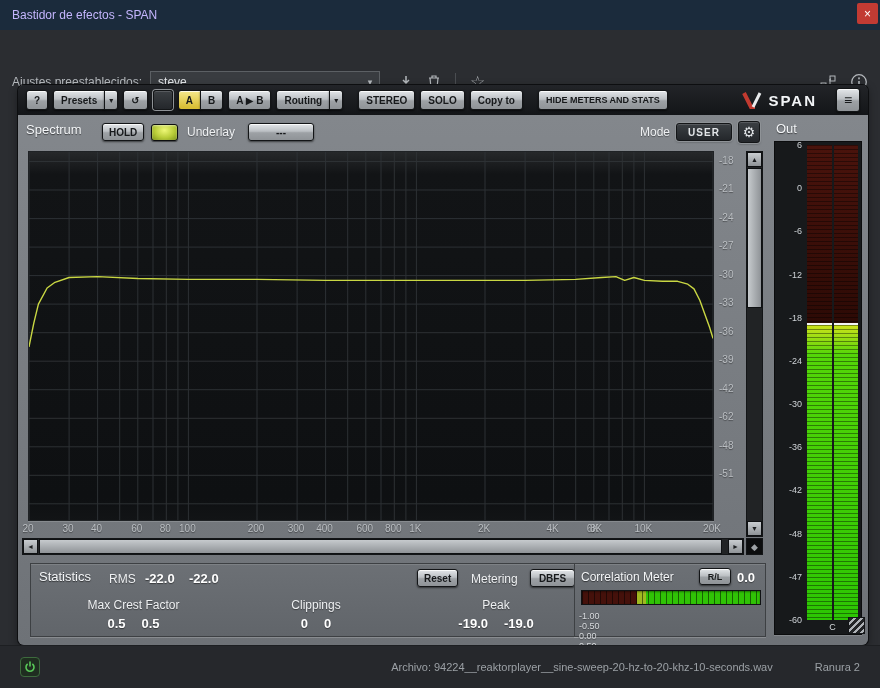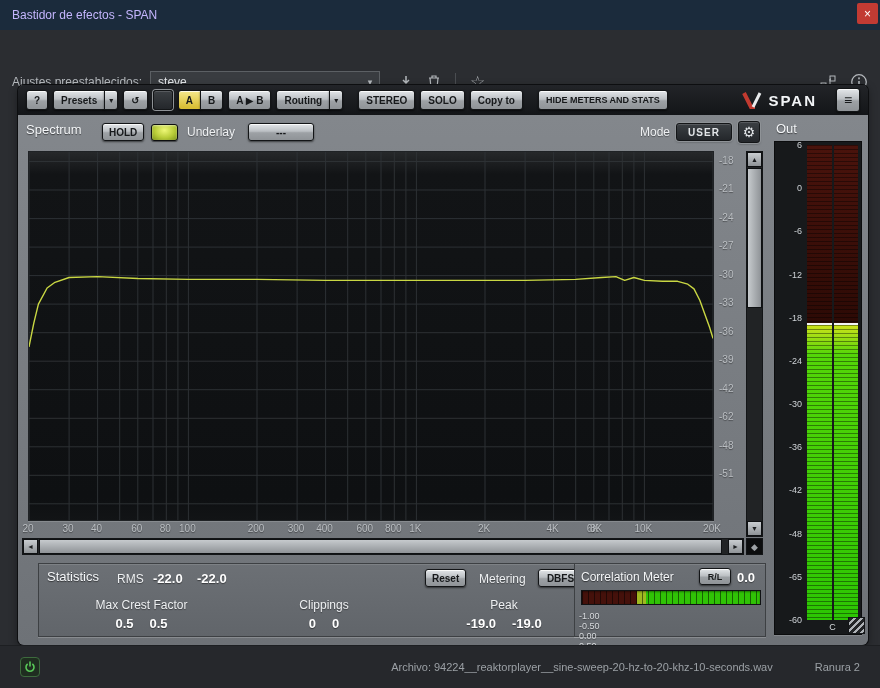--- a/index.html
+++ b/index.html
@@ -79,21 +79,21 @@
   .scroll-btn { position:absolute; width:15px; height:15px; display:flex; align-items:center; justify-content:center;
     background:linear-gradient(#c9cdd0,#8f9397); color:#1c1e20; font-size:7px; border:1px solid #0f1113; }
   .vthumb { position:absolute; left:0; top:16px; width:15px; height:140px; background:linear-gradient(90deg,#c6cacd,#8f9397); border:1px solid #0f1113; }
   .hthumb { position:absolute; left:16px; right:21px; top:0; height:15px; background:linear-gradient(#c6cacd,#8f9397); border:1px solid #0f1113; }
   .diamond-btn { position:absolute; left:728px; top:423px; width:17px; height:17px; background:#0c0d0e;
     color:#9ea2a6; font-size:9px; display:flex; align-items:center; justify-content:center; border:1px solid #131517; }
 
   
   .panel { position:absolute; background:linear-gradient(#6c7075,#61656a); border:1px solid #3d4043;
     box-shadow:inset 0 1px 0 rgba(255,255,255,.12), 0 1px 0 rgba(255,255,255,.18); }
-  .stats-panel { left:20px; top:448px; width:548px; height:74px; }
+  .stats-panel { left:12px; top:448px; width:548px; height:74px; }
   .corr-panel { left:556px; top:448px; width:192px; height:74px; }
   .val { color:#fff; font-weight:bold; font-size:13px; text-shadow:0 1px 1px rgba(0,0,0,.45); }
   .stat-col { position:absolute; text-align:center; }
   .stat-col .vals { display:flex; justify-content:center; gap:16px; margin-top:3px; }
 
   .corr-meter { left:6px; top:26px; width:180px; height:15px; border:1px solid #101214; position:absolute;
     background:linear-gradient(90deg,#45110b 0%,#45110b 31%,#9fba20 31%,#9fba20 36%,#30c306 36%,#30c306 100%);
     box-shadow:inset 0 1px 2px rgba(0,0,0,.4); }
   .corr-meter .stripes { position:absolute; inset:0; background:repeating-linear-gradient(90deg, rgba(0,0,0,.5) 0 1px, transparent 1px 6px); }
   .corr-scale { position:absolute; left:4px; top:47px; width:184px; display:flex; justify-content:space-between;flex-direction:column; }
@@ -363,21 +363,21 @@
               <span style="top: calc(0% - 5px);">6</span>
               <span style="top: calc(9.09% - 5px);">0</span>
               <span style="top: calc(18.18% - 5px);">-6</span>
               <span style="top: calc(27.27% - 5px);">-12</span>
               <span style="top: calc(36.36% - 5px);">-18</span>
               <span style="top: calc(45.45% - 5px);">-24</span>
               <span style="top: calc(54.55% - 5px);">-30</span>
               <span style="top: calc(63.64% - 5px);">-36</span>
               <span style="top: calc(72.73% - 5px);">-42</span>
               <span style="top: calc(81.82% - 5px);">-48</span>
-              <span style="top: calc(90.91% - 5px);">-65</span>
+              <span style="top: calc(90.91% - 5px);">-47</span>
               <span style="top: calc(100% - 5px);">-60</span>
             </div>
           <div class="meter-bars">
             <div class="meter-bar">
               <div class="meter-red" style="height: calc(37.88% - 2px);"></div>
               <div class="meter-peakline" style="top: calc(37.88% - 2px);"></div>
               <div class="meter-green" style="top: 37.88%;"></div>
               <div class="stripes-h"></div>
             </div>
             <div class="meter-bar">

